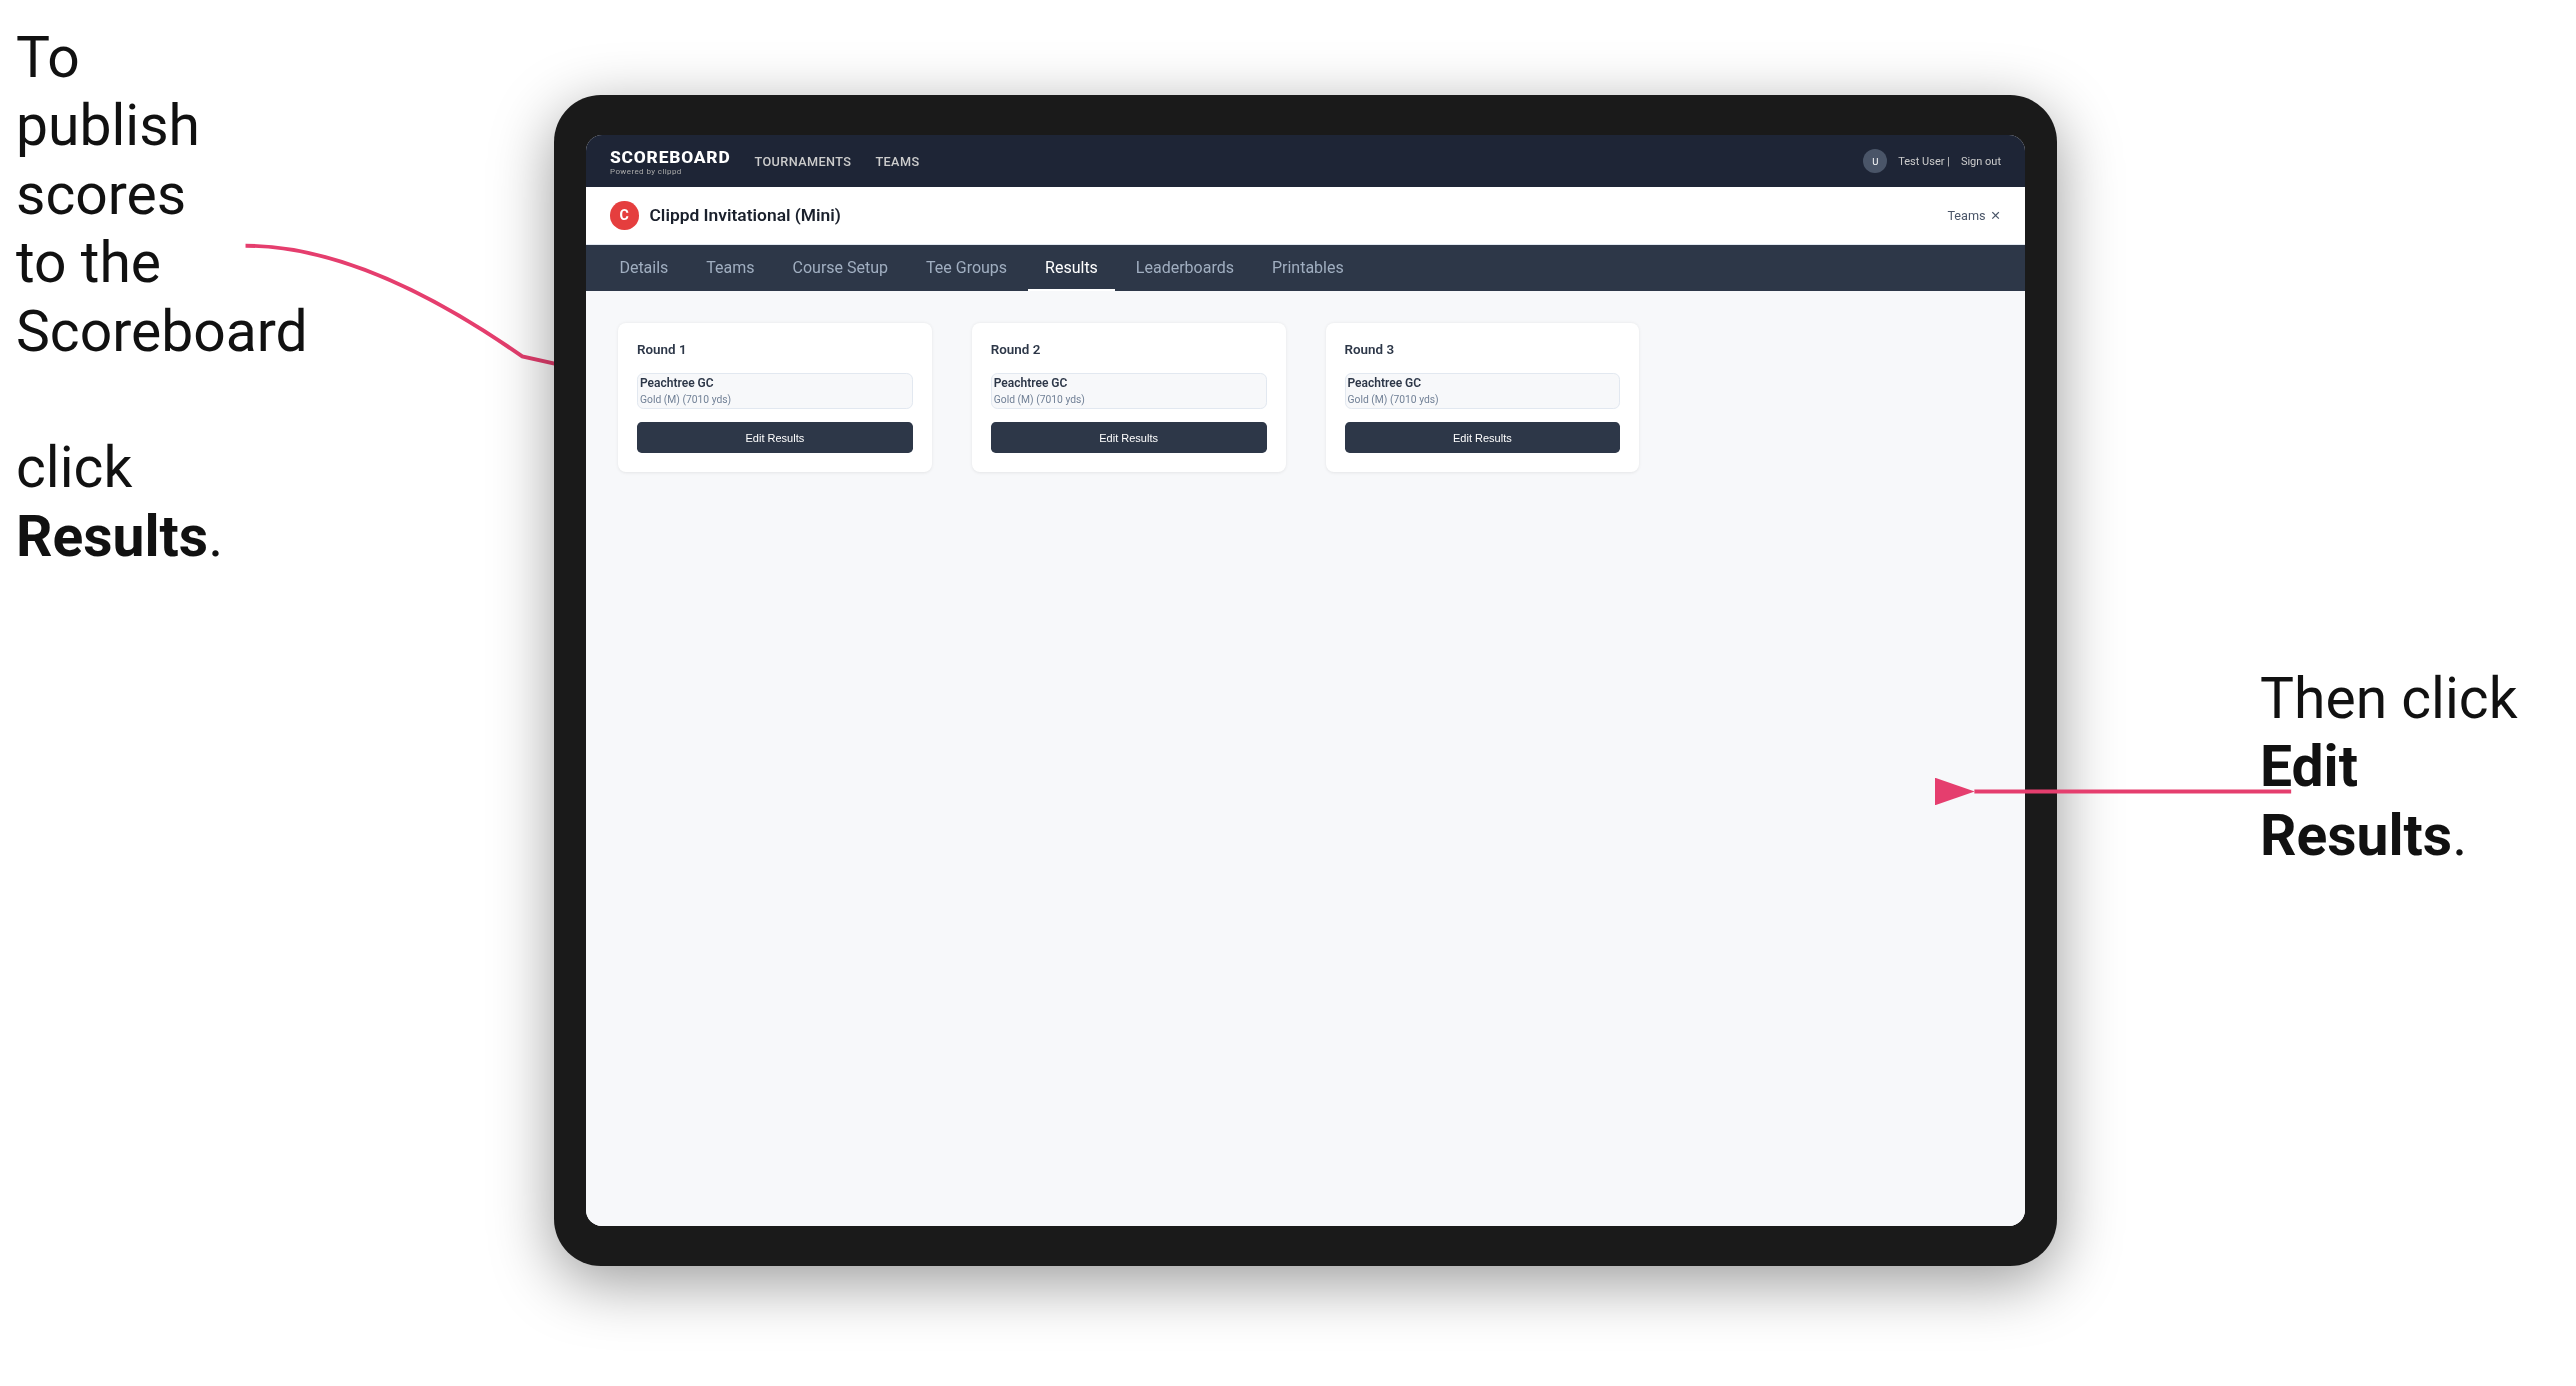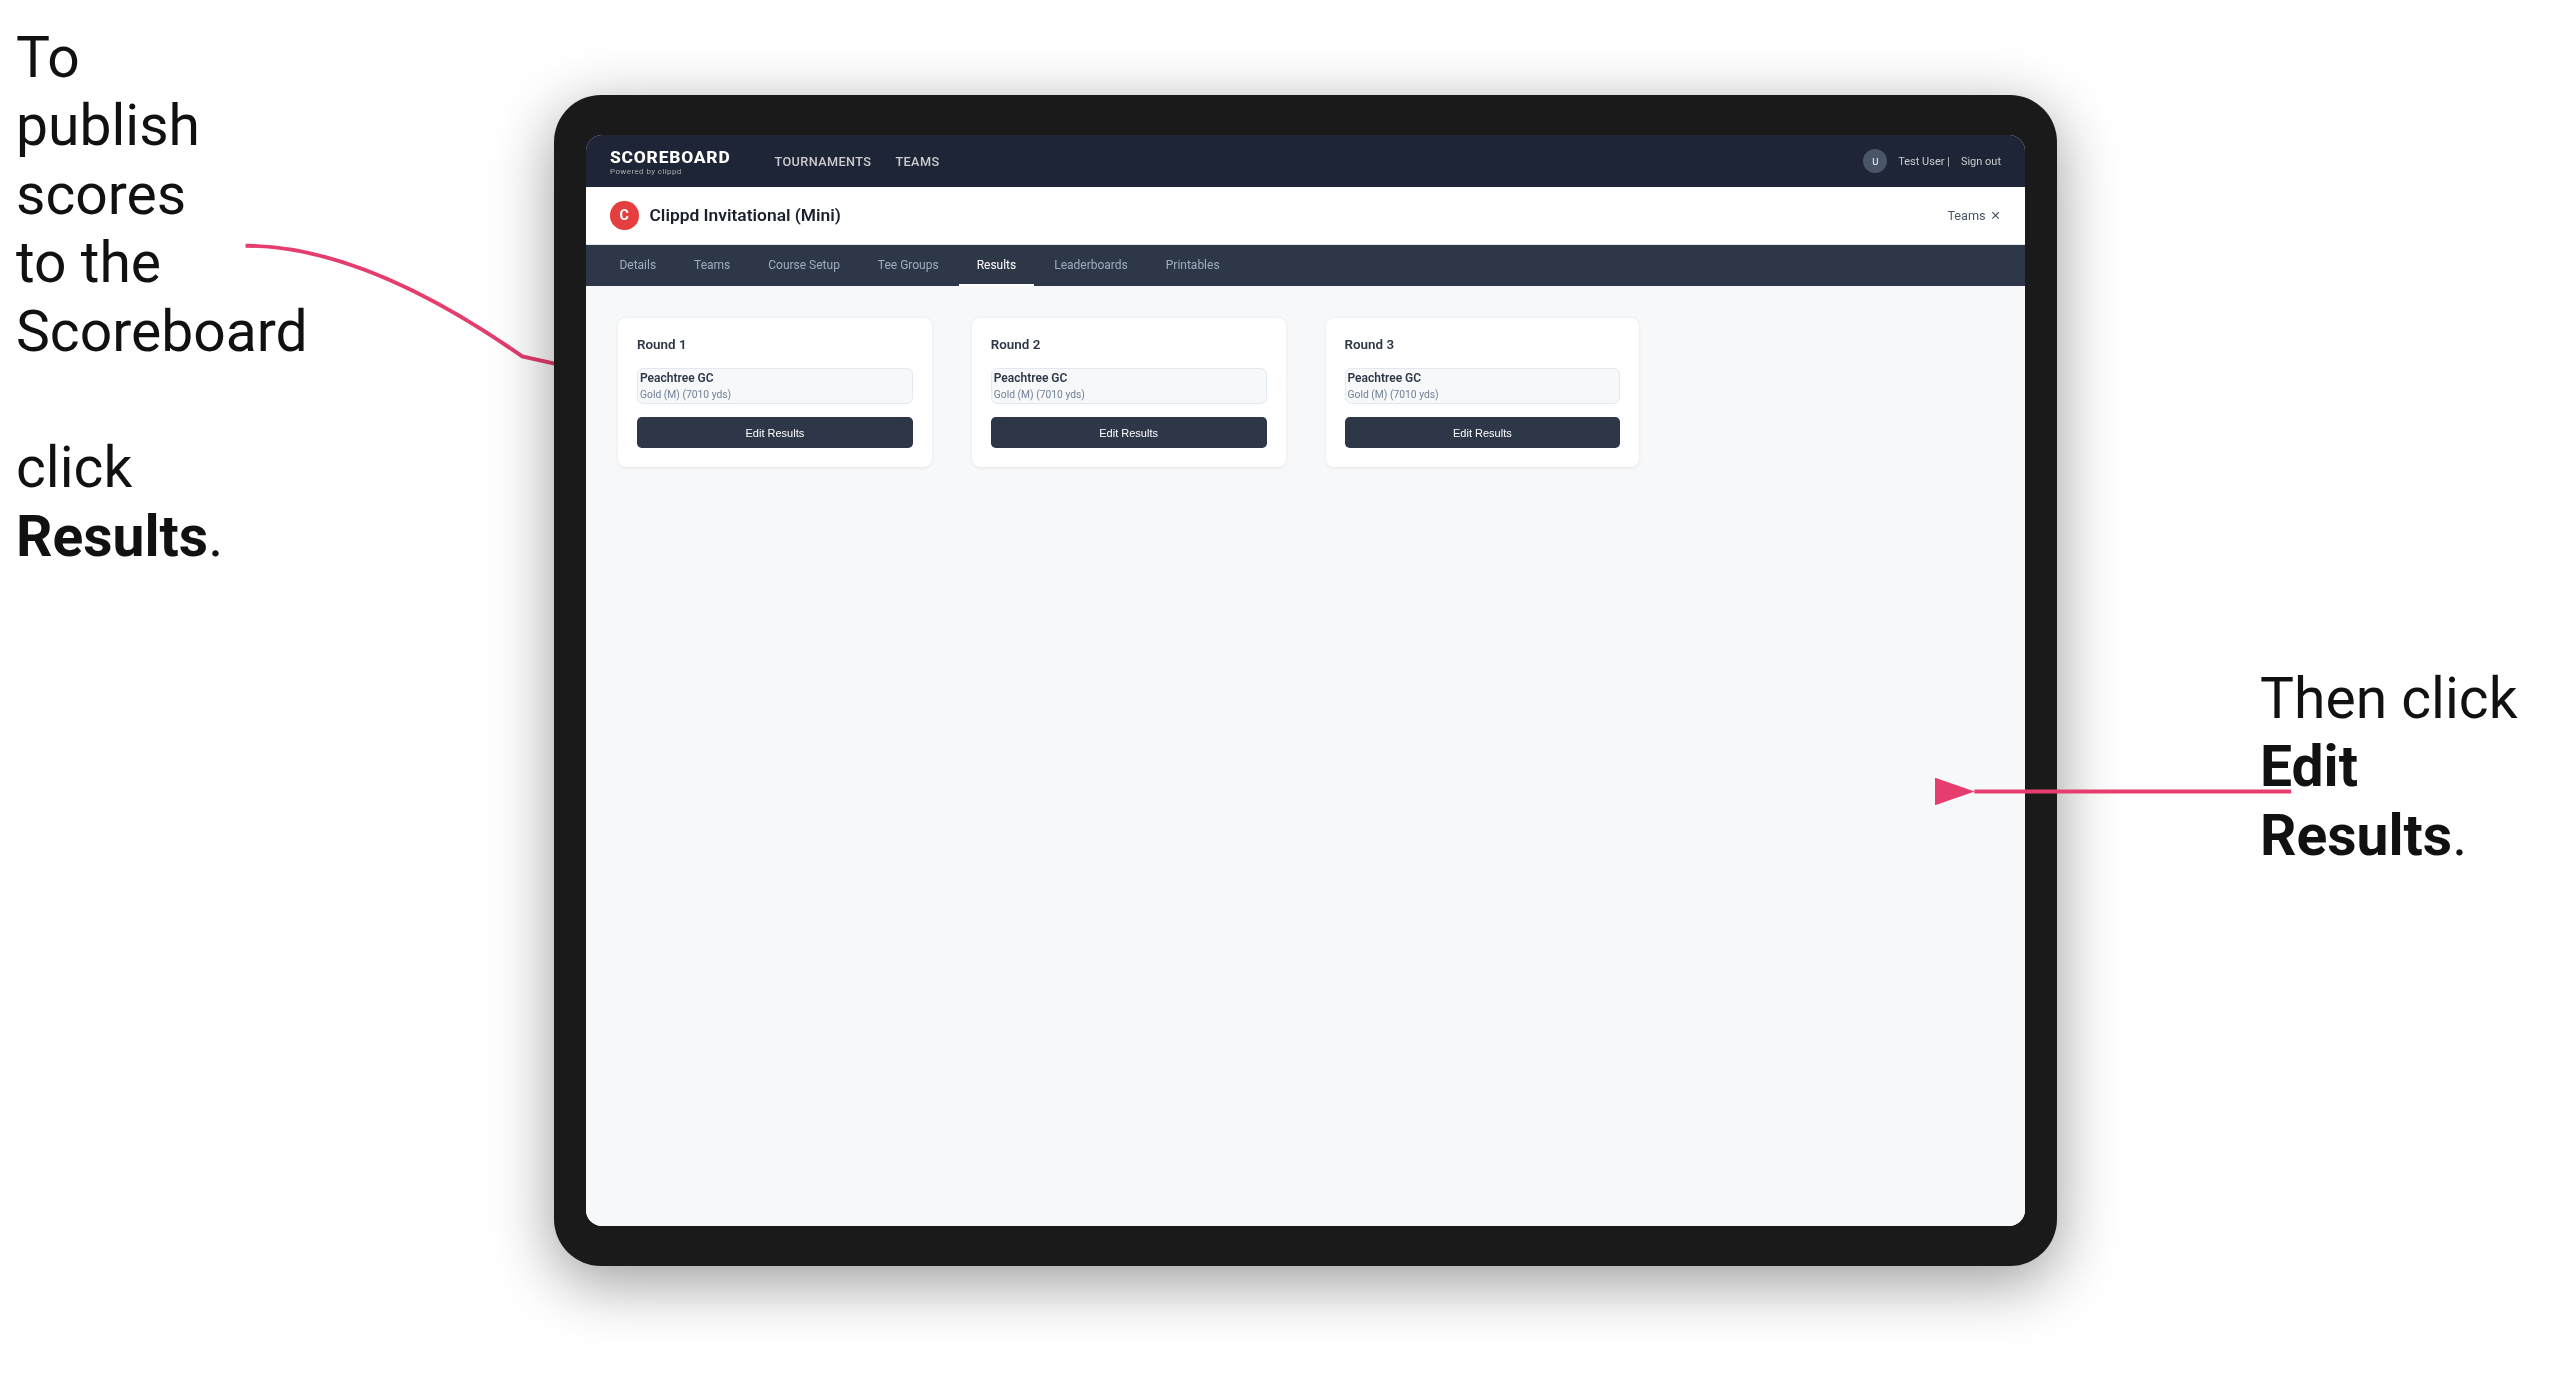--- a/index.html
+++ b/index.html
@@ -63,21 +63,21 @@
       flex-direction: column;
     }
 
     
     .top-nav {
       background: #1e2536;
       height: 52px;
       display: flex;
       align-items: center;
       padding: 0 24px;
-      gap: 36px;
+      gap: 16px;
     }
 
     .logo-area {
       display: flex;
       flex-direction: column;
       margin-right: 8px;
     }
 
     .logo-text {
       font-size: 17.4px;
@@ -186,21 +186,21 @@
     
     .tab-bar {
       background: #2d3748;
       display: flex;
       padding: 0 16px;
       gap: 3.2px;
     }
 
     .tab-item {
       padding: 12.7px 17.4px;
-      font-size: 12px;
+      font-size: 16px;
       color: #a0aec0;
       cursor: pointer;
       border-bottom: 2.4px solid transparent;
     }
 
     .tab-item.active {
       color: #ffffff;
       border-bottom: 2.4px solid #ffffff;
       background: transparent;
     }

